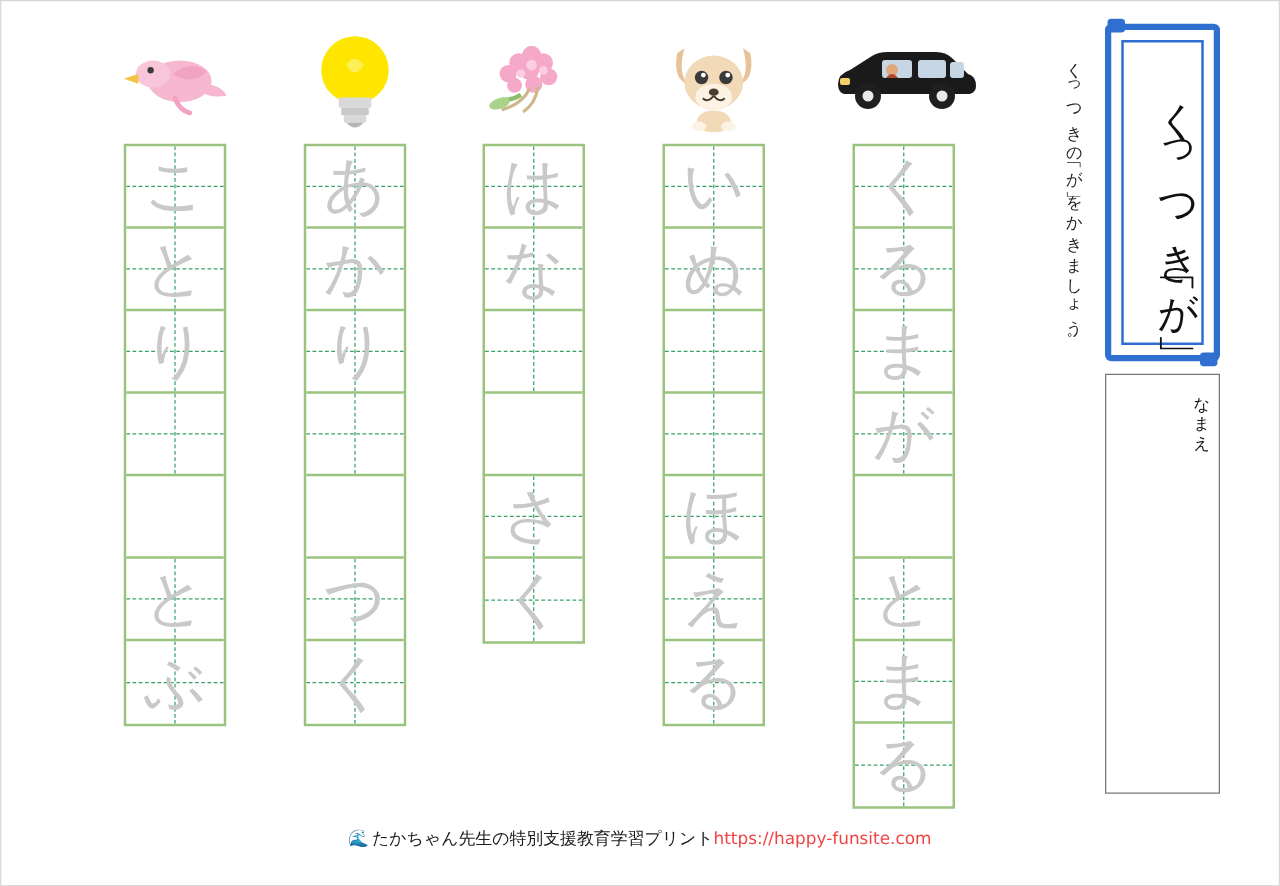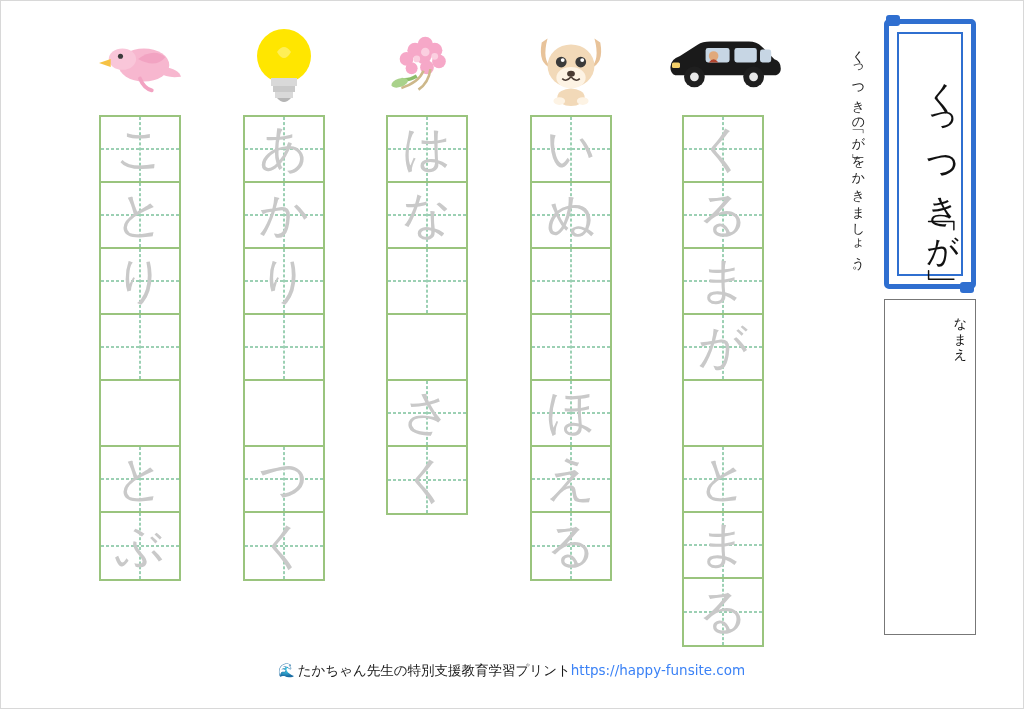--- a/index.html
+++ b/index.html
@@ -171,21 +171,21 @@
   .footer {
     position: absolute;
     left: 0; right: 0;
     bottom: 28px;
     text-align: center;
     font-size: 13.5px;
     color: #1a1a1a;
     font-family: "DejaVu Sans", sans-serif;
   }
   .footer .snail { color: #4a4a4a; margin-right: 2px; }
-  .footer .url { color: #3b82f6; }
+  .footer .url { color: #ef4444; }
 
   
   svg { display: block; }
 </style>
 </head>
 <body>
 
 <div class="sheet">
 
   <div class="col" style="left:98px; top:18px;">

